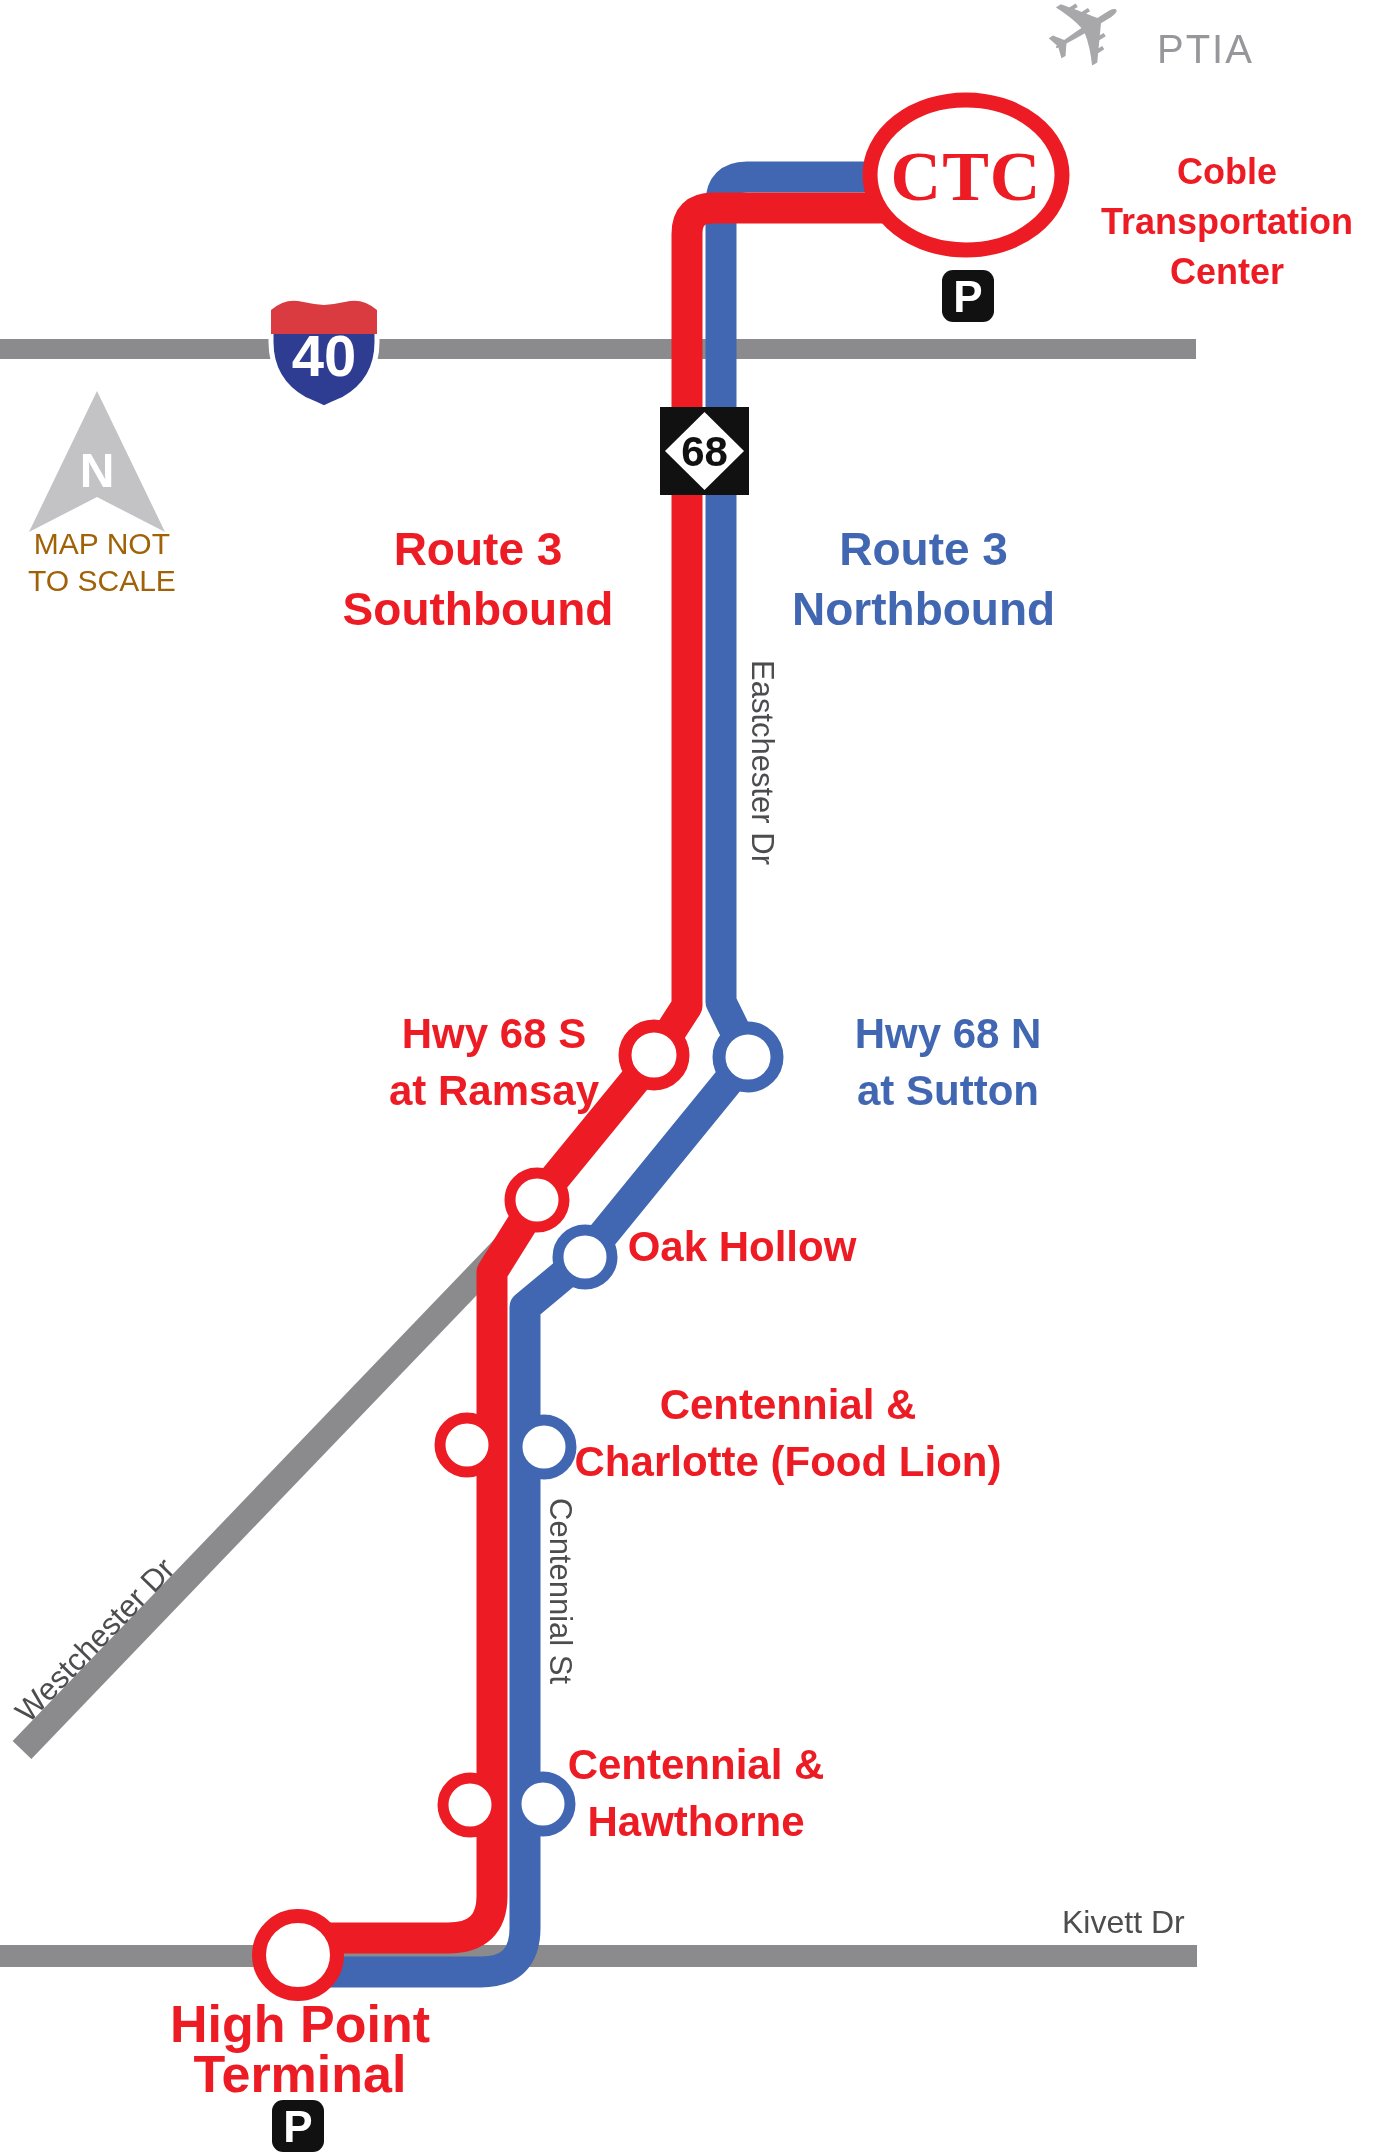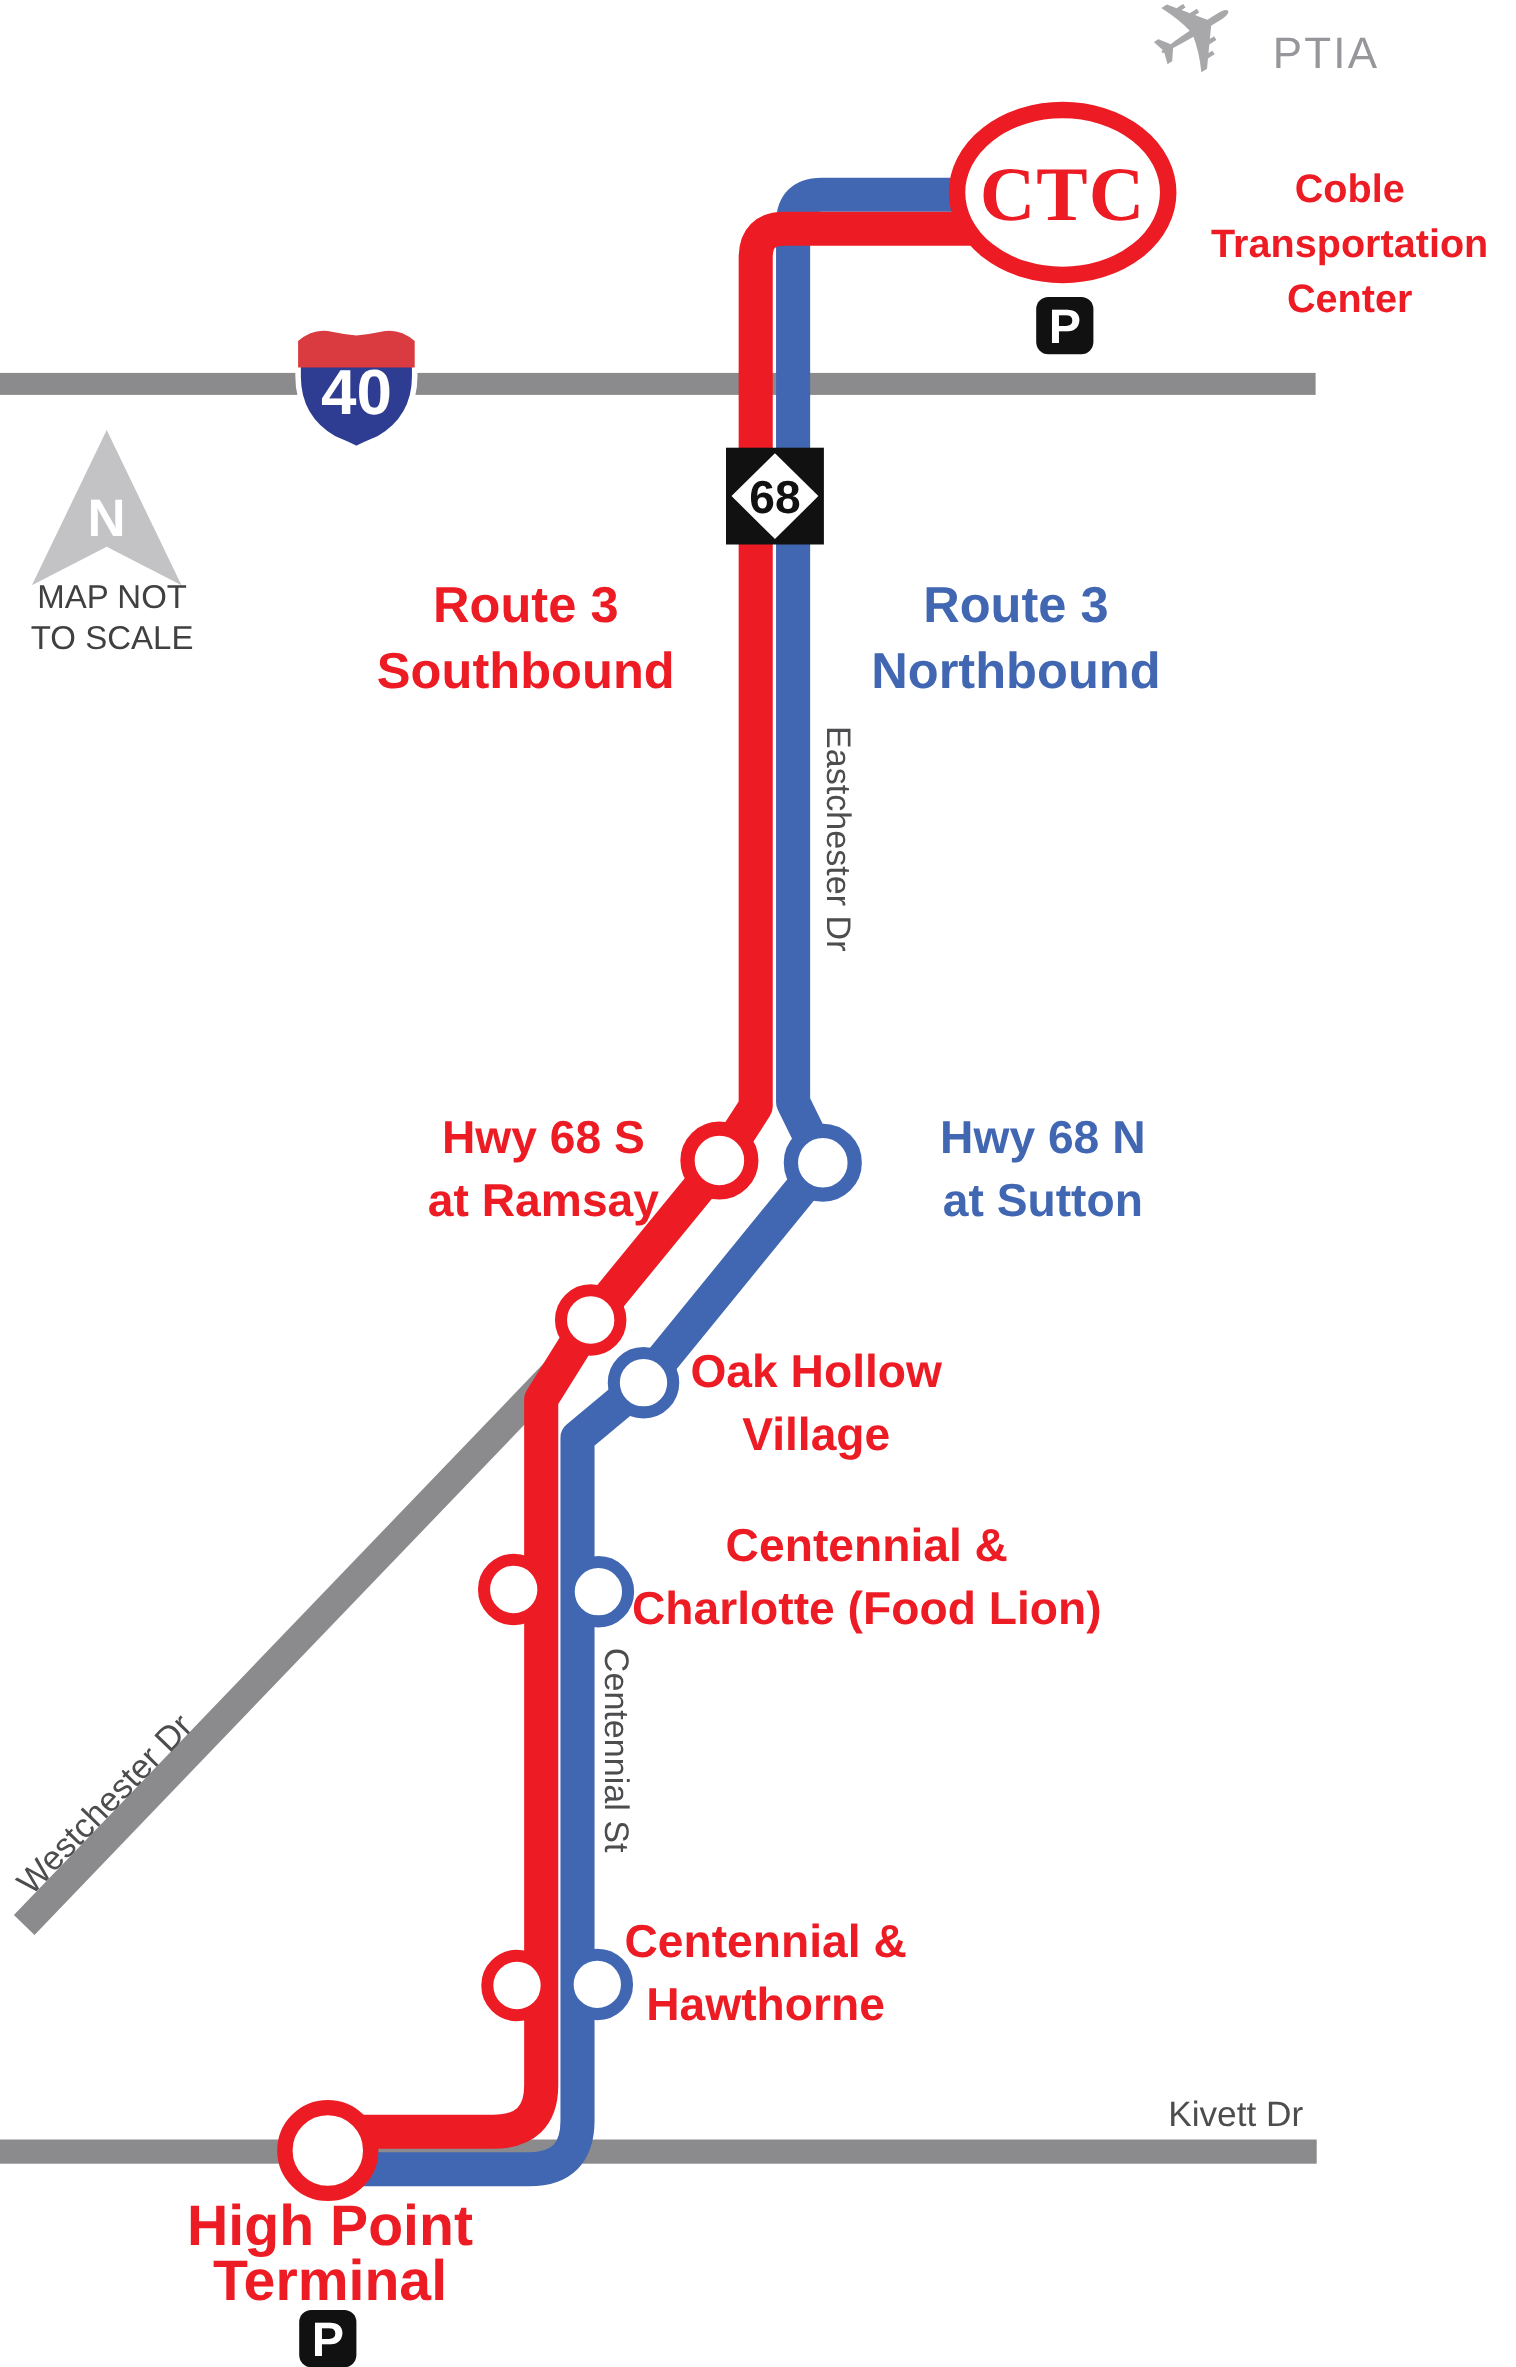--- a/index.html
+++ b/index.html
@@ -12,21 +12,21 @@
   }
   #baseart{position:absolute;left:0;top:0;}
   .lbl{position:absolute;white-space:nowrap;line-height:1;}
   .lbl .line{display:block;text-align:center;}
   .center{transform:translateX(-50%);text-align:center;}
   .red{color:#ed1c24;font-weight:bold;}
   .blue{color:#4267b2;font-weight:bold;}
   .stop-lbl{font-size:42px;line-height:57px;}
   .route-lbl{font-size:46px;line-height:60px;}
   .street-lbl{color:#4d4d4f;font-size:31px;font-weight:normal;}
-  .muted{color:#404040;font-weight:normal;}
+  .muted{color:#a16207;font-weight:normal;}
   .rot90{transform:rotate(90deg);transform-origin:0 0;}
   .ctc-name{font-size:36px;line-height:50px;}
   .terminal-name{font-size:52px;line-height:50px;}
   .ptia{color:#97979b;font-size:40px;font-weight:normal;letter-spacing:2px;}
   .notescale{font-size:30px;line-height:37px;font-weight:normal;}
 </style>
 </head>
 <body>
 
 <div id="map">
@@ -116,21 +116,20 @@
     <span class="line">at Ramsay</span>
   </div>
 
   <div class="lbl blue stop-lbl center" style="left:908px;top:1005px;margin-left:40px;">
     <span class="line">Hwy 68 N</span>
     <span class="line">at Sutton</span>
   </div>
 
   <div class="lbl red stop-lbl center" style="left:742px;top:1218px;">
     <span class="line">Oak Hollow</span>
-    <span class="line">Village</span>
   </div>
 
   <div class="lbl red stop-lbl center" style="left:788px;top:1376px;">
     <span class="line">Centennial &amp;</span>
     <span class="line">Charlotte (Food Lion)</span>
   </div>
 
   <div class="lbl street-lbl rot90" style="left:576px;top:1498px;">Centennial St</div>
 
   <div class="lbl street-lbl" style="left:95px;top:1640px;transform:translate(-50%,-50%) rotate(-46deg);">Westchester Dr</div>

